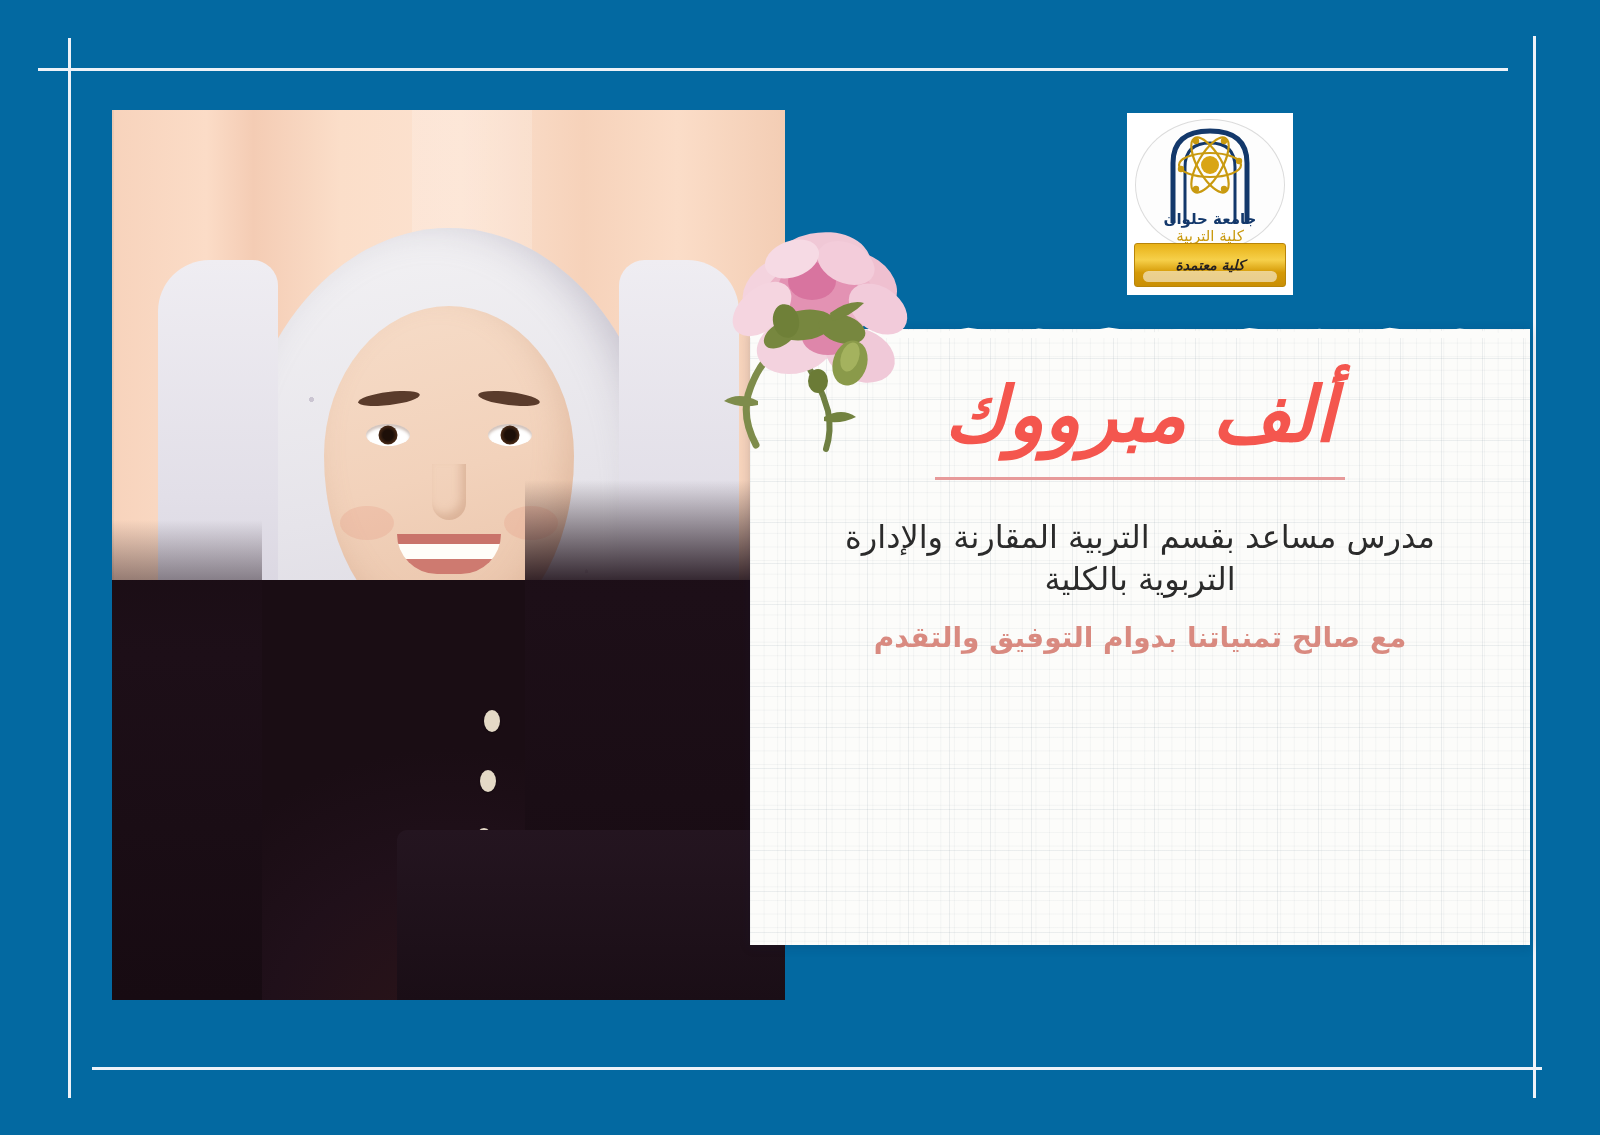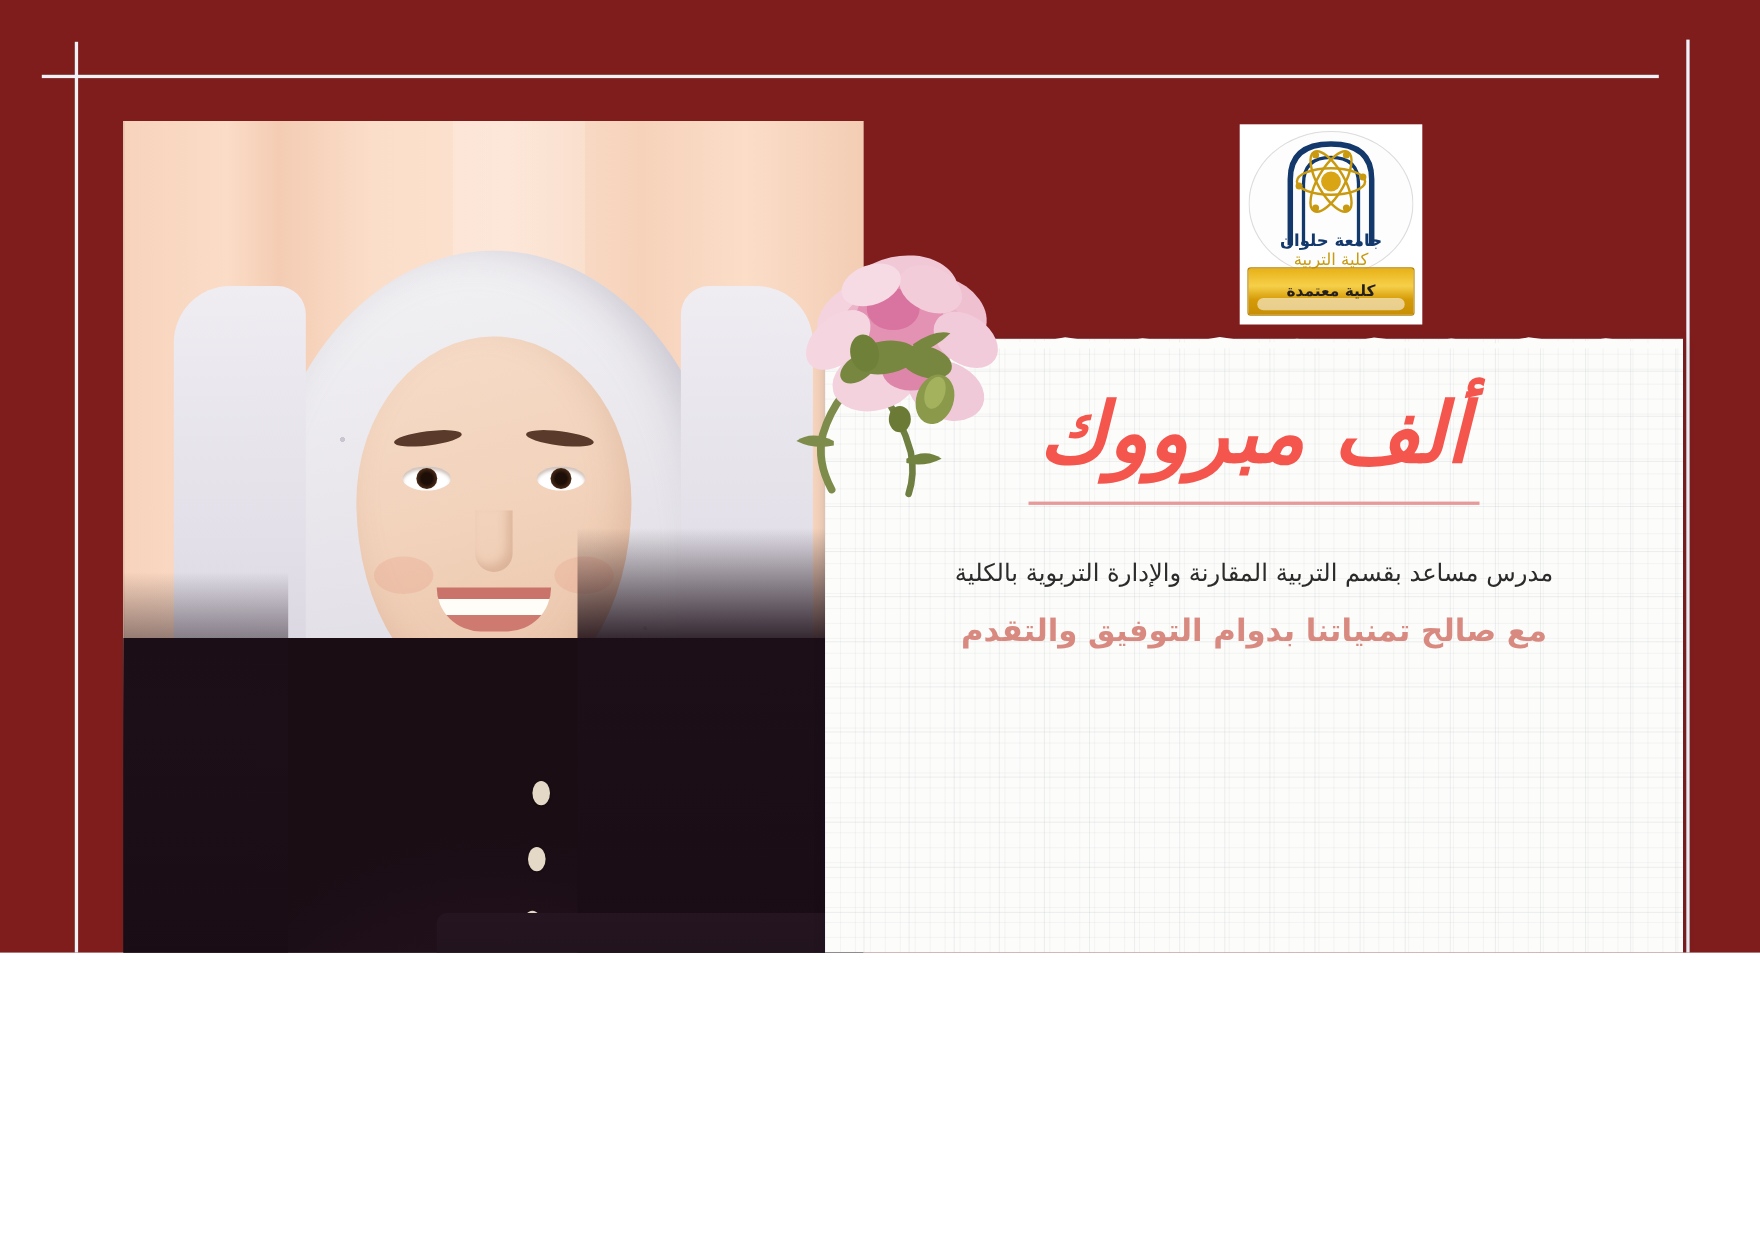--- a/index.html
+++ b/index.html
@@ -8,22 +8,22 @@
   html, body {
     width: 1600px;
     height: 1135px;
     overflow: hidden;
     font-family: "DejaVu Sans", "Liberation Sans", sans-serif;
   }
 
   .poster {
     position: relative;
     width: 1600px;
-    height: 866px;
-    background: #7f1d1d;
+    height: 1135px;
+    background: #0369a1;
     overflow: hidden;
   }
 
   
   .frame-line { position: absolute; background: #eef2f8; }
   .frame-v-left   { left: 68px;  top: 38px;   width: 3px;  height: 1060px; }
   .frame-h-top    { left: 38px;  top: 68px;   width: 1470px; height: 3px; }
   .frame-v-right  { left: 1533px; top: 36px;  width: 3px;  height: 1062px; }
   .frame-h-bottom { left: 92px;  top: 1067px; width: 1450px; height: 3px; }
 
@@ -162,39 +162,39 @@
     display: flex; align-items: flex-start; justify-content: center;
     overflow: hidden;
   }
   .logo-ribbon {
     position: relative;
     margin-top: -8px;
     width: 152px; height: 44px;
     background: linear-gradient(180deg, #E8B116 0%, #F6D04A 38%, #D59A06 68%, #C98F05 100%);
     border: 1px solid #B8850A;
     border-radius: 3px;
-    display: flex; align-items: center; justify-content: center;
+    display: flex; align-items: center; justify-content: center; font-style: italic;
   }
   .logo-ribbon::after {
     content: "";
     position: absolute; left: 8px; right: 8px; bottom: 4px; height: 11px;
     background: rgba(255,255,255,.55);
     border-radius: 6px;
   }
   .ribbon-text {
     position: relative; z-index: 2;
     font-size: 14px; font-weight: bold; color: #231F20; letter-spacing: .5px;
   }
   .logo-name-ar { font-size: 15px; font-weight: bold; color: #13386B; letter-spacing: 1px; }
   .logo-faculty-ar { font-size: 15px; font-weight: normal; color: #C99A10; letter-spacing: 1px; margin-top: -1px; }
 
   
   .card {
     position: absolute;
-    left: 750px; top: 308px;
+    left: 750px; top: 329px;
     width: 780px; height: 616px;
     background: #FCFCFA;
     box-shadow: 0 2px 10px rgba(20,30,60,.18);
   }
   .card-grid {
     position: absolute; inset: 0;
     background-image:
       linear-gradient(to right, rgba(120,140,150,.13) 1px, transparent 1px),
       linear-gradient(to bottom, rgba(120,140,150,.13) 1px, transparent 1px);
     background-size: 41px 41px;
@@ -232,25 +232,25 @@
     background: #E79A9A;
     margin: 20px 0 22px;
   }
   .person-name {
     font-size: 42px;
     font-weight: bold;
     color: #5B4BA8;
     line-height: 1.15;
   }
   .job-title {
-    font-size: 22px;
+    font-size: 32px;
     font-weight: normal;
     color: #2B2B2B;
     line-height: 1.32;
-    margin-top: 26px;
+    margin-top: 14px;
   }
   .award {
     font-size: 31px;
     font-weight: bold;
     color: #111111;
     line-height: 1.35;
     margin-top: 16px;
   }
   .wishes {
     font-size: 28px;

